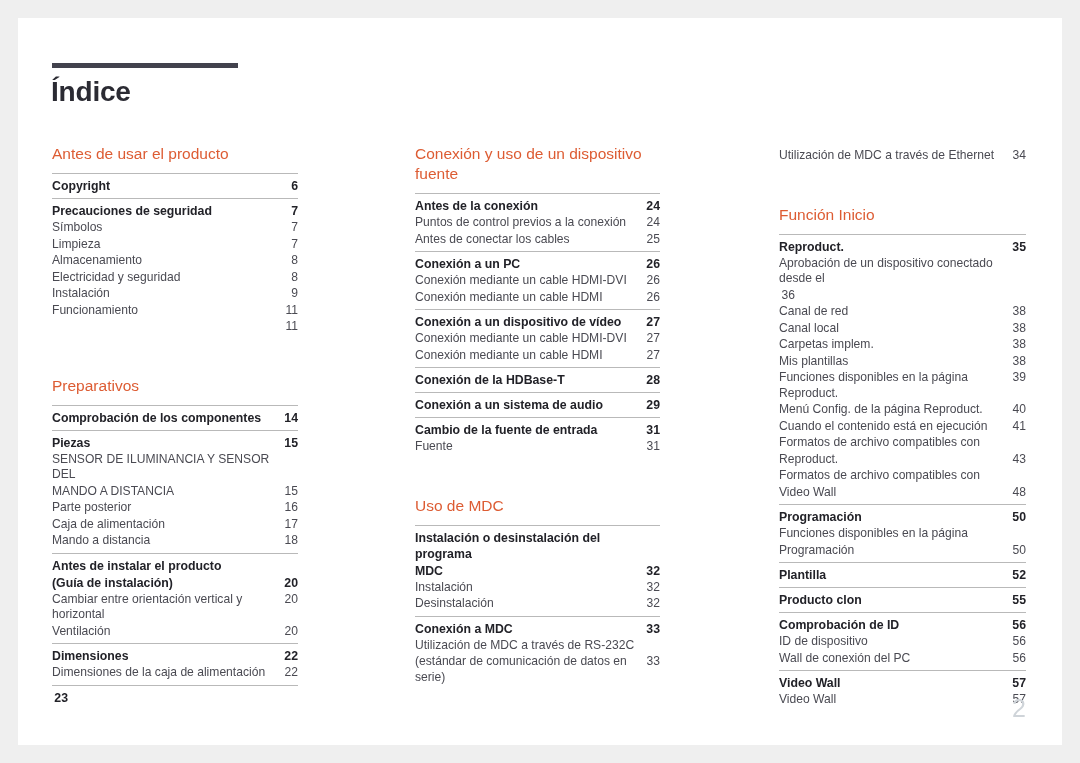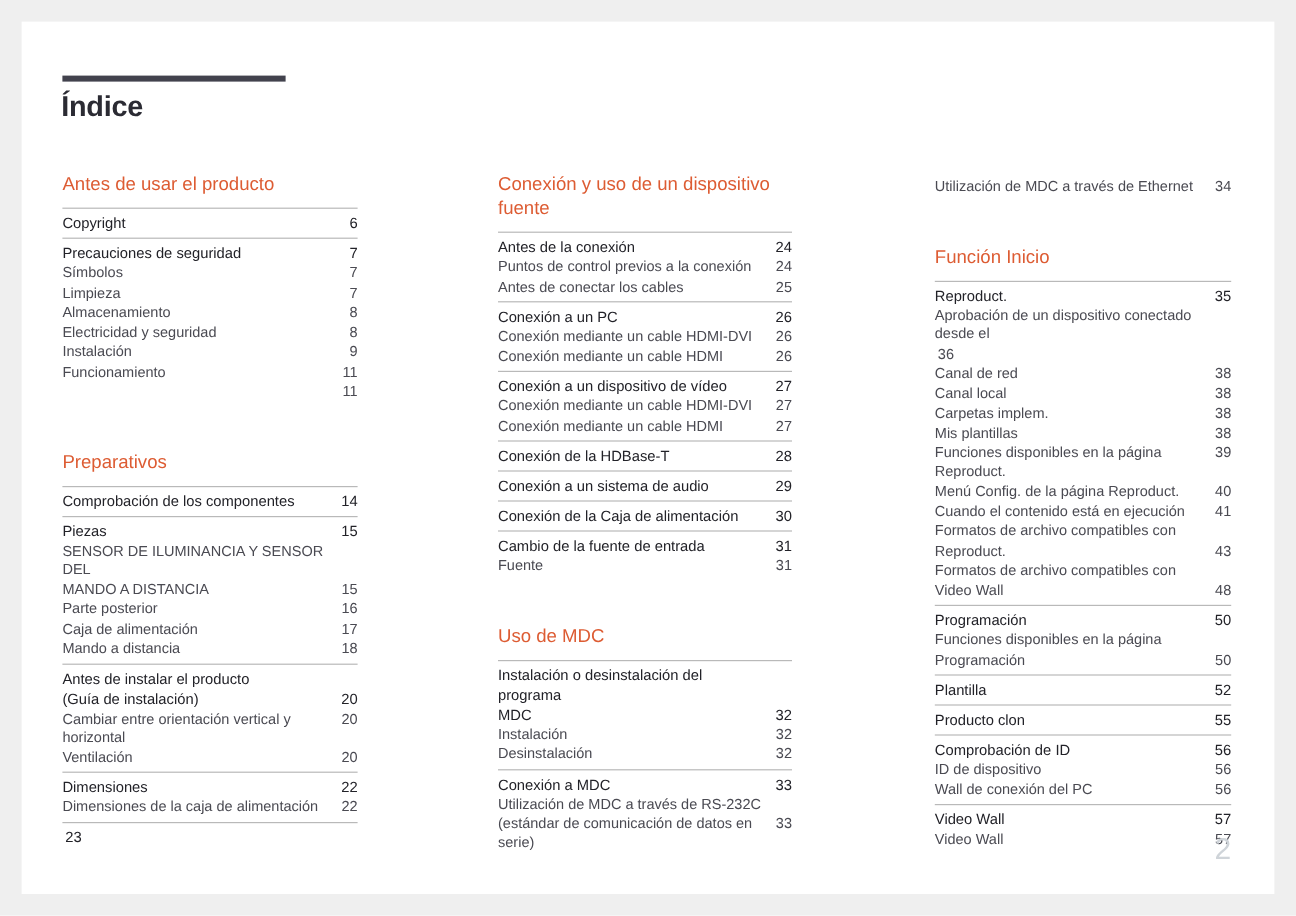--- a/index.html
+++ b/index.html
@@ -26,21 +26,21 @@
     left: 34px;
     top: 45px;
     width: 186px;
     height: 5px;
     background: #42424d;
   }
   .page-title {
     position: absolute;
     left: 33px;
     top: 58px;
-    font-size: 24px;
+    font-size: 28px;
     font-weight: bold;
     color: #2b2b33;
     letter-spacing: -0.2px;
   }
   .columns {
     position: absolute;
     left: 0;
     top: 126px;
     width: 860px;
     height: 560px;
@@ -77,21 +77,21 @@
     flex: 1 1 auto;
     padding-right: 6px;
   }
   .entry .pg {
     flex: 0 0 auto;
     text-align: right;
     min-width: 16px;
   }
   .entry.major .lbl,
   .entry.major .pg {
-    font-weight: normal;
+    font-weight: bold;
     color: #222228;
     font-size: 12.3px;
   }
   .entry.minor .lbl,
   .entry.minor .pg {
     font-weight: normal;
     color: #4a4a52;
     font-size: 12.1px;
   }
   .entry.major { line-height: 16px; }
@@ -274,26 +274,20 @@
           </div>
         </div>
         <div class="group">
           <div class="entry major">
             <span class="lbl">Conexión a un sistema de audio</span>
             <span class="pg">29</span>
           </div>
         </div>
         <div class="group">
           <div class="entry major">
-            <span class="lbl">Conexión de la Caja de alimentación</span>
-            <span class="pg">30</span>
-          </div>
-        </div>
-        <div class="group">
-          <div class="entry major">
             <span class="lbl">Cambio de la fuente de entrada</span>
             <span class="pg">31</span>
           </div>
           <div class="entry minor">
             <span class="lbl">Fuente</span>
             <span class="pg">31</span>
           </div>
         </div>
         <div style="height: 37px;"></div>
         <div class="section-head">Uso de MDC</div>

